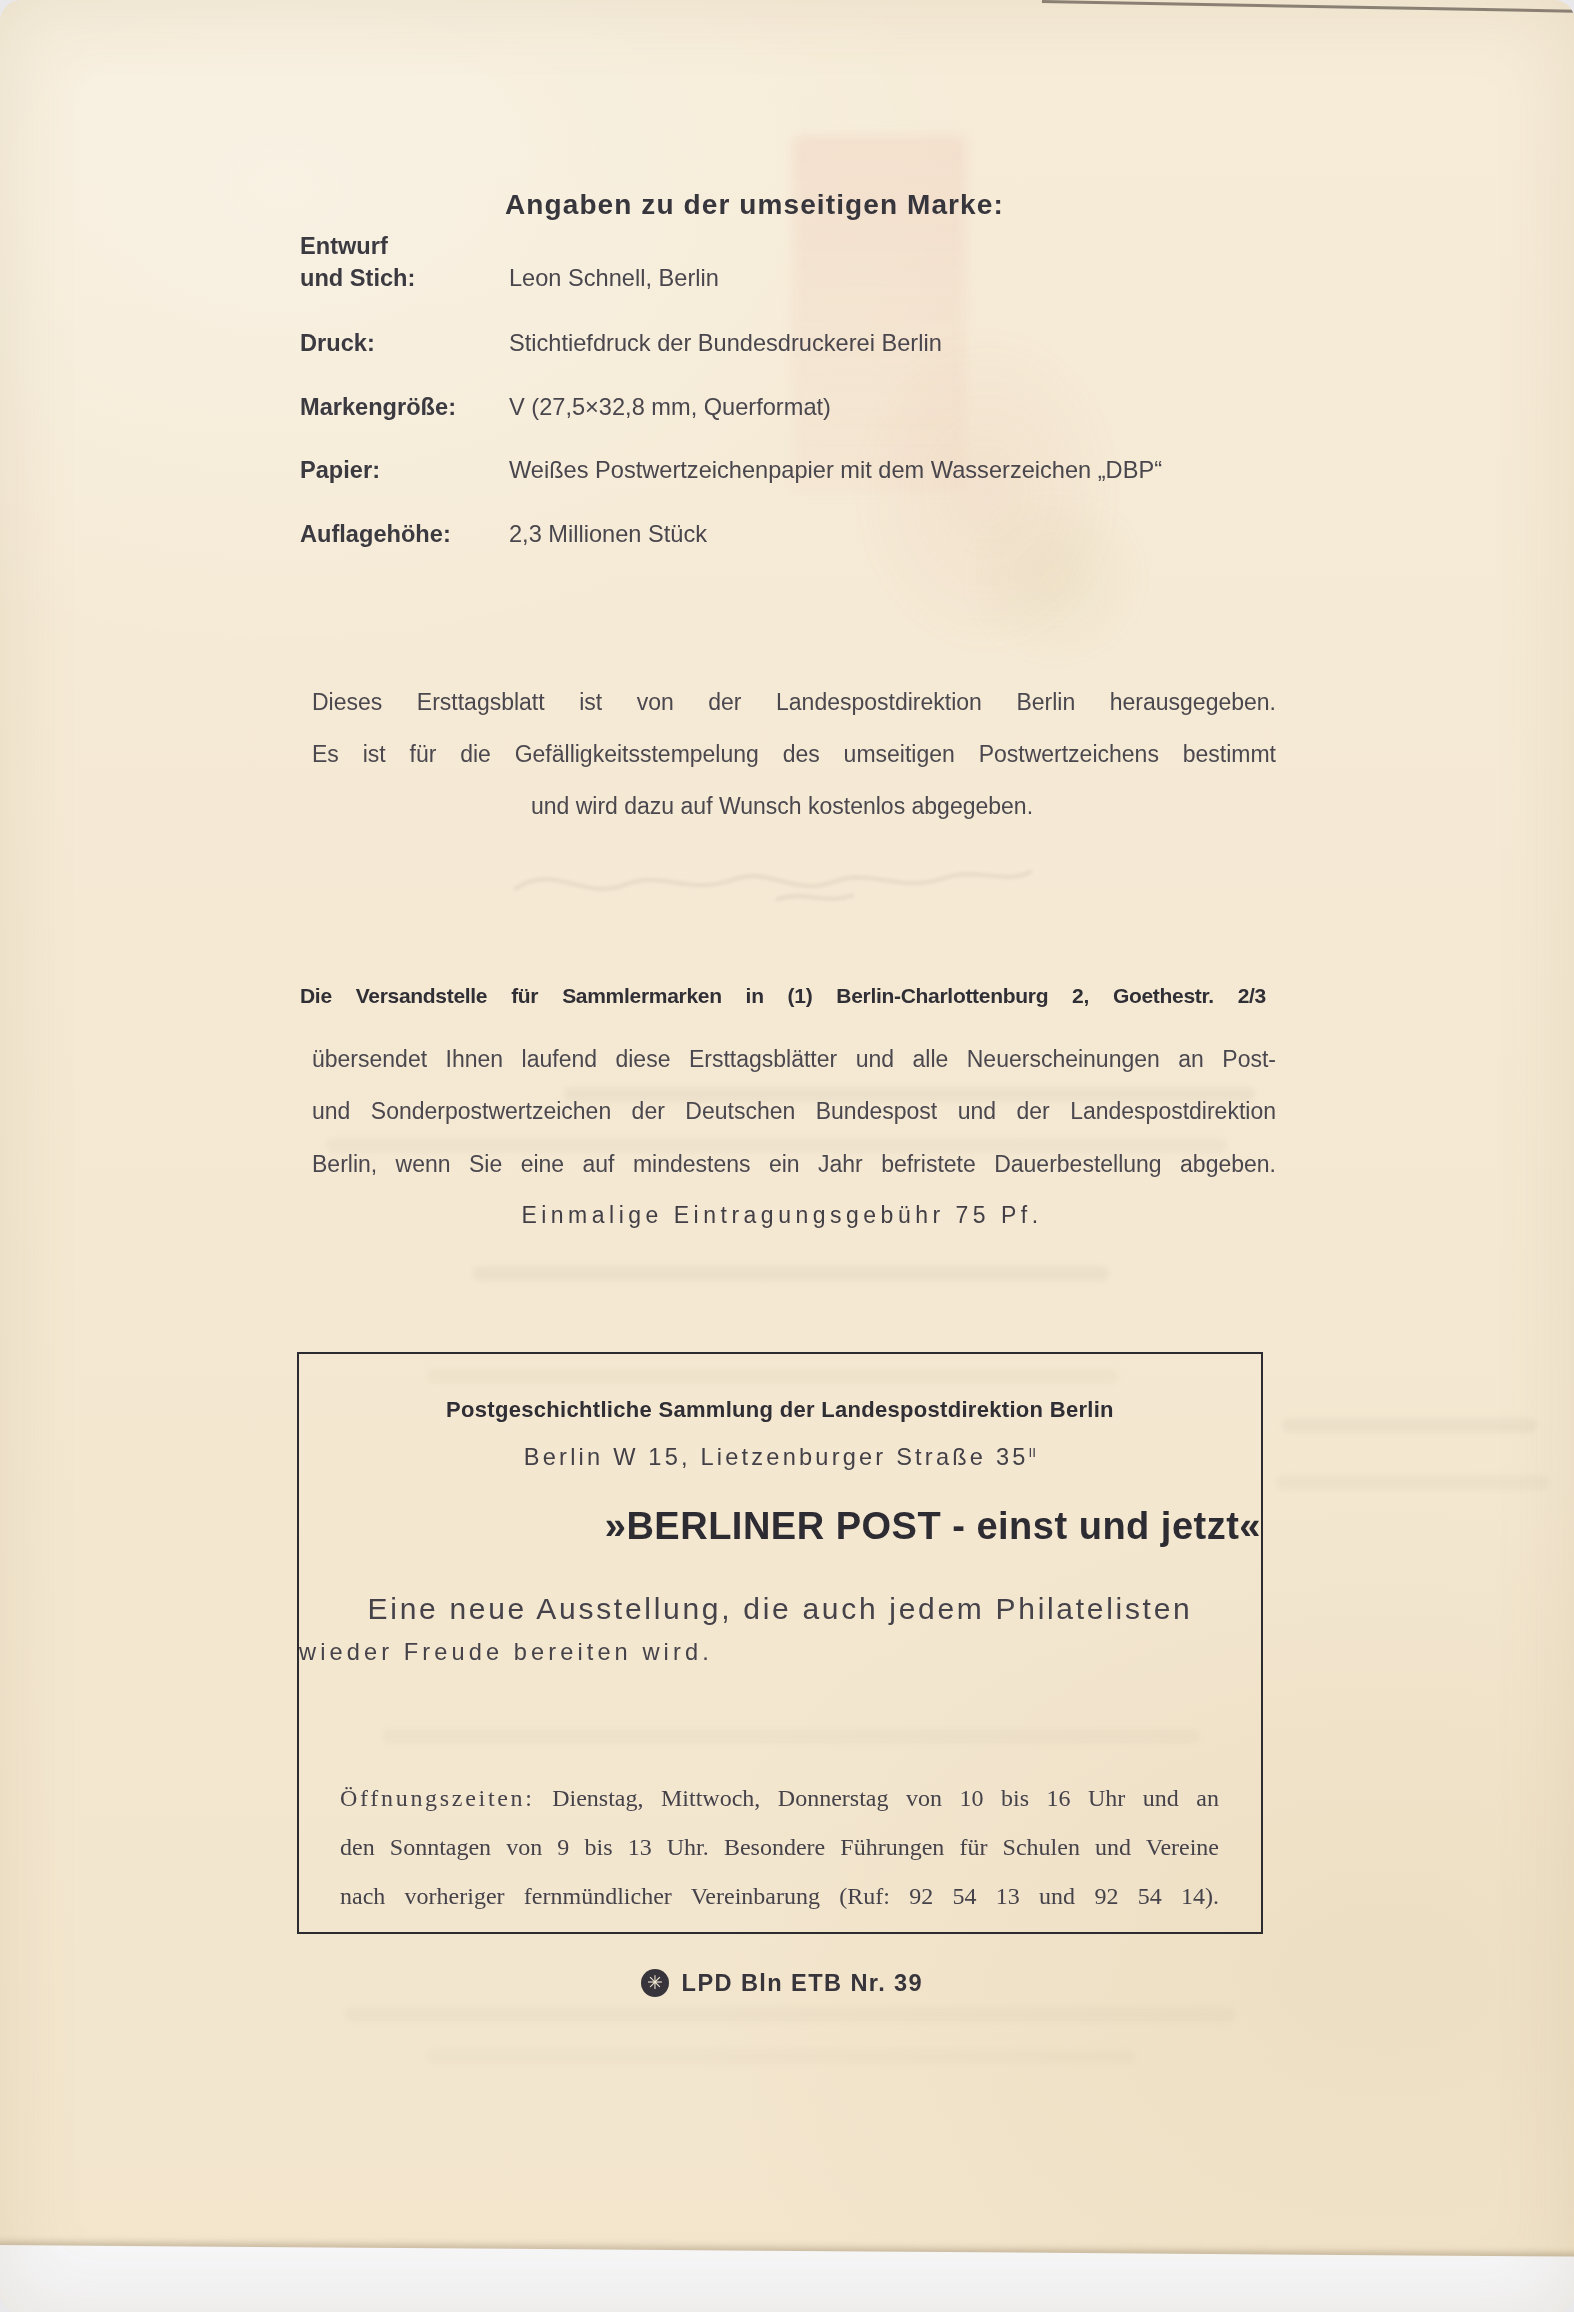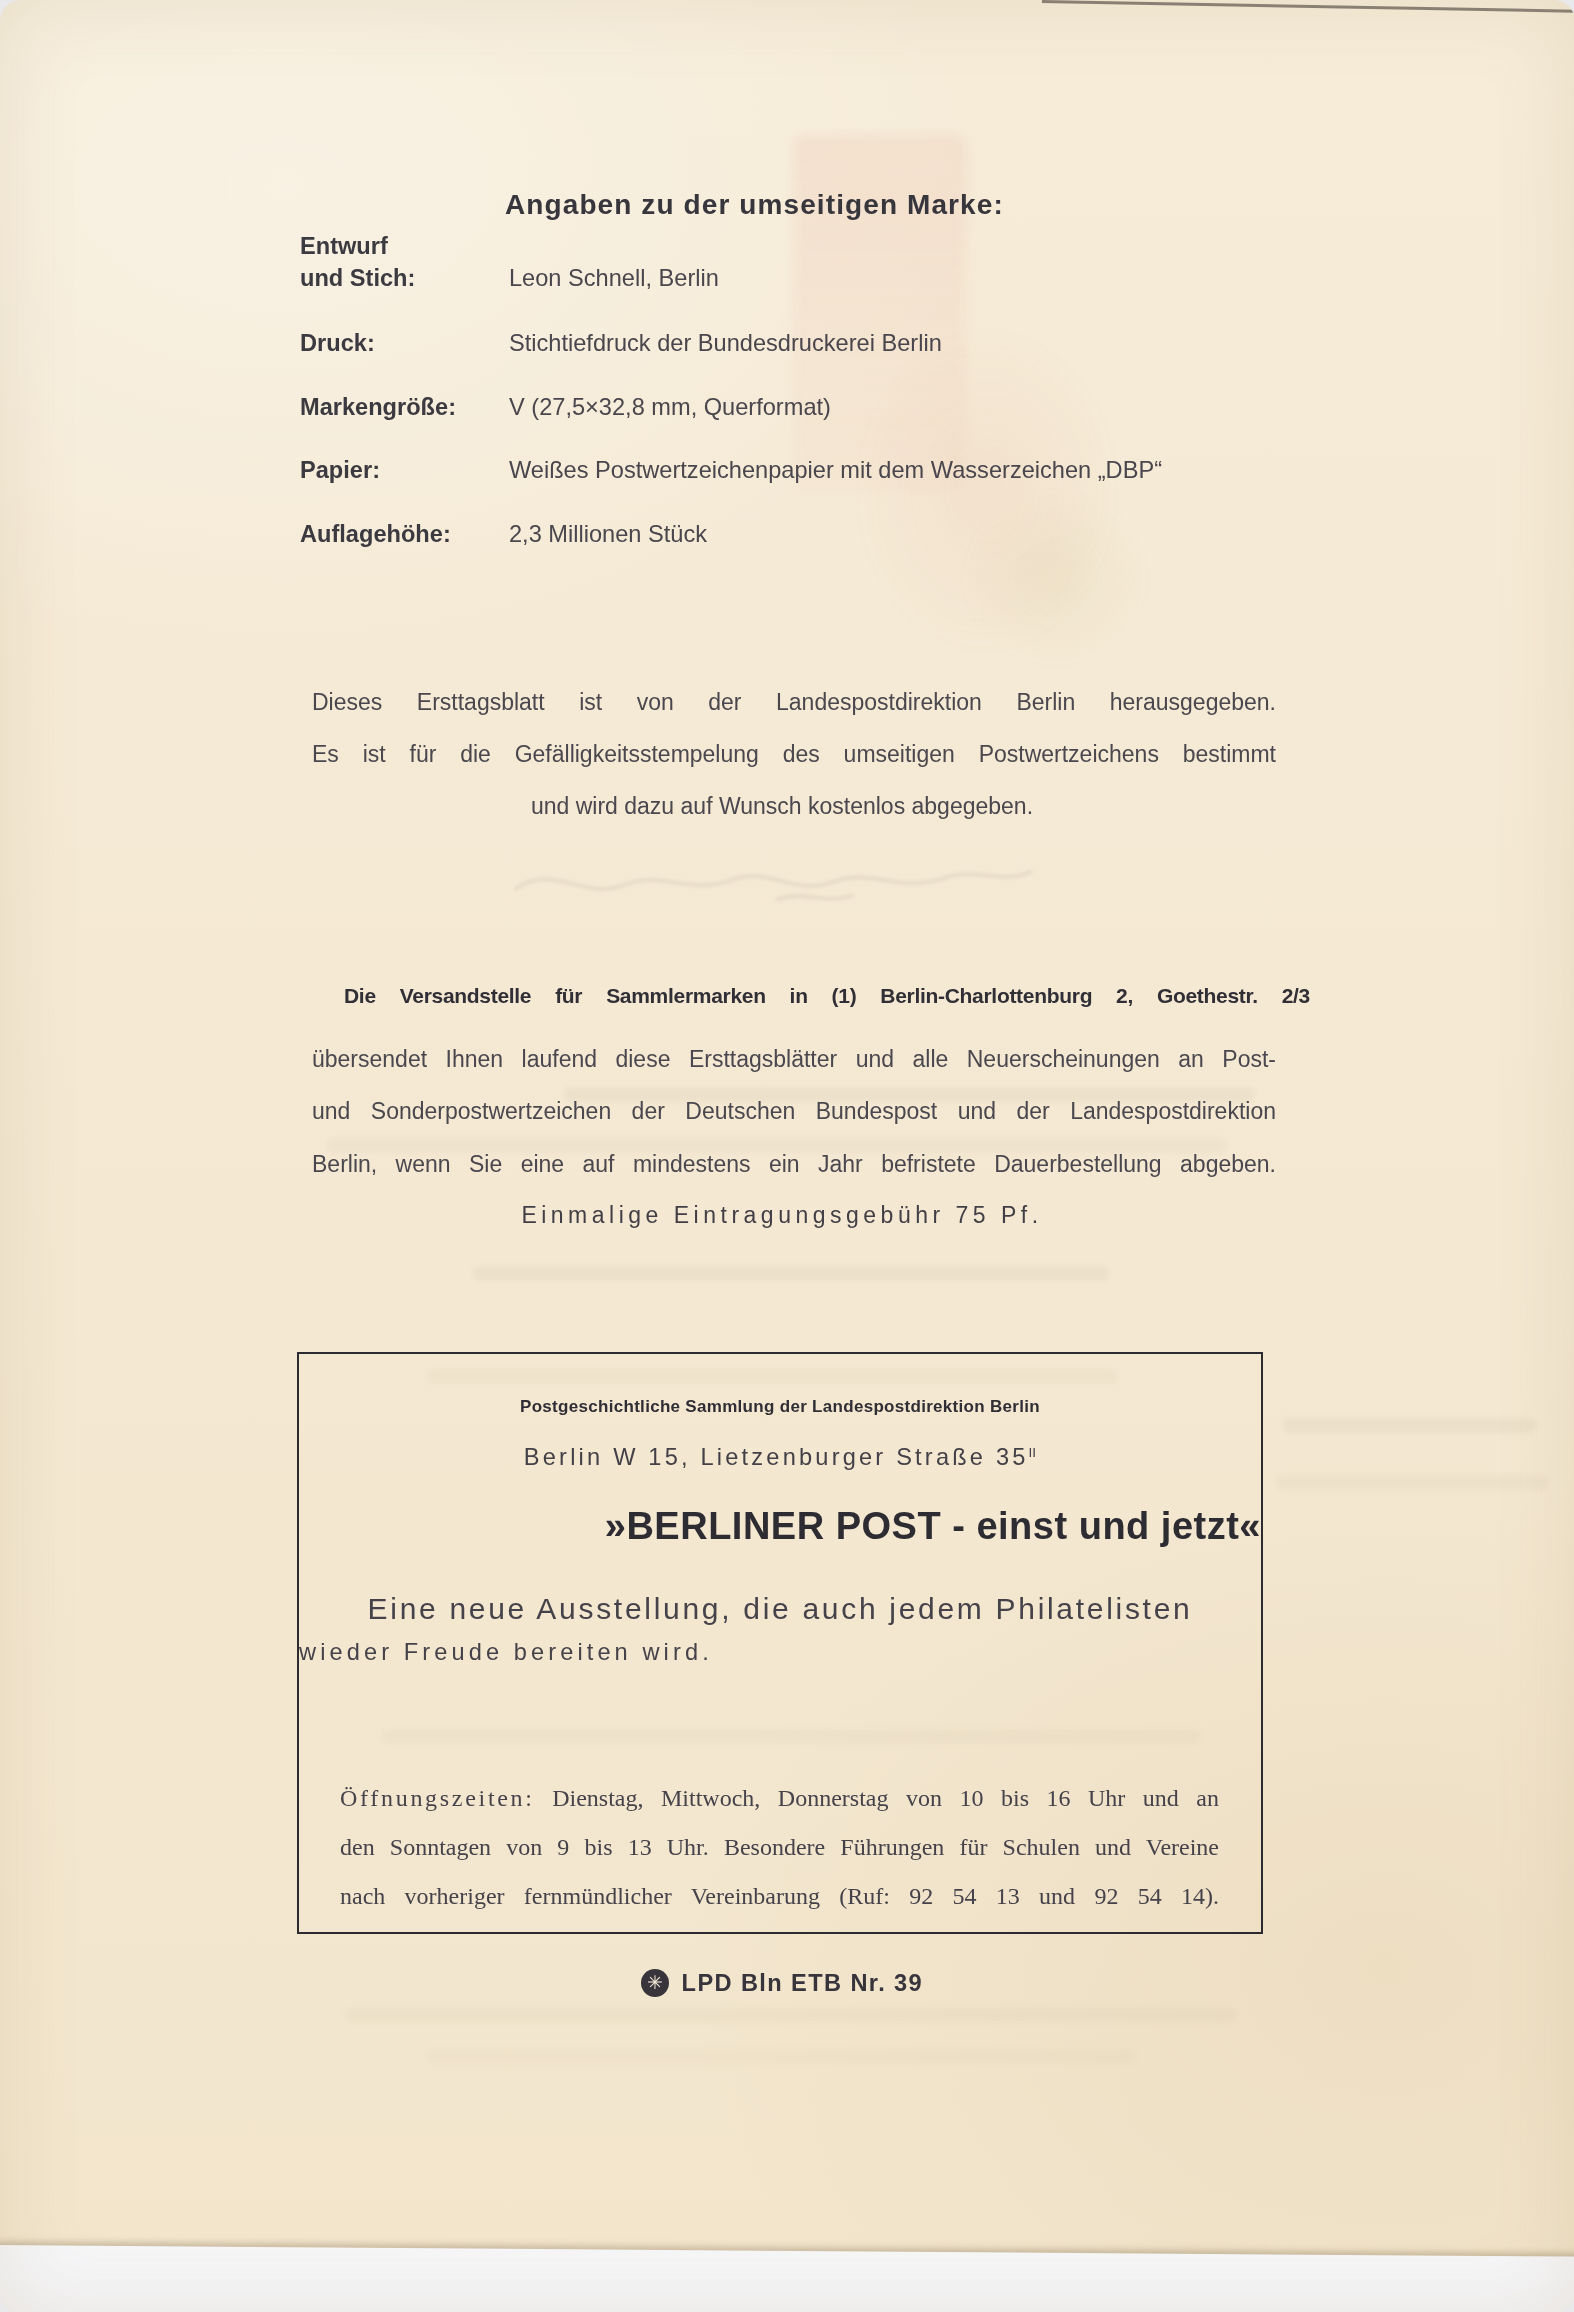--- a/index.html
+++ b/index.html
@@ -47,21 +47,21 @@
   .just { text-align:justify; text-align-last:justify;margin-left:12px; }
   .cent { text-align:center; }
 
   .vhead { left:300px; width:966px; font-size:21px; font-weight:700; letter-spacing:-0.3px;
     color:#312f36; text-align:justify; text-align-last:justify; white-space:nowrap; }
   .fee { left:300px; width:964px; font-size:23px; letter-spacing:4.5px; text-align:center; color:#413e45; }
 
   .box { left:297px; top:1352px; width:966px; height:582px; box-sizing:border-box;
     border:2.7px solid #2c2b30; }
   .box .abs { left:0; width:100%; }
-  .box-org { top:43px; font-size:17px; font-weight:700; letter-spacing:0.3px; text-align:center; color:#302e35; }
+  .box-org { top:43px; font-size:22px; font-weight:700; letter-spacing:0.3px; text-align:center; color:#302e35; }
   .box-addr { top:90px; font-size:23.6px; letter-spacing:3.2px; text-align:center; color:#434047; }
   .box-addr sup { font-size:13.6px; letter-spacing:0; vertical-align:8.2px; }
   .box-headline { top:151px; font-size:38px; font-weight:700; letter-spacing:0.5px; text-align:right; color:#2e2c33; }
   .box-sub1 { top:238px; font-size:30px; letter-spacing:2.7px; text-align:center; color:#45424a; }
   .box-sub2 { top:285px; font-size:23.6px; letter-spacing:4.1px; text-align:left; color:#45424a; }
   .box-adm  { top:340px; font-size:24.5px; font-weight:700; letter-spacing:0.9px; text-align:center; color:#302e35; }
   .hours { top:420px; left:41px !important; width:879px !important; font-size:24px; color:#45424a;font-family:Liberation Serif, serif; }
   .hours .hline { line-height:49px; text-align:justify; text-align-last:justify; }
   .hours .hlabel { letter-spacing:2.7px; }
 
@@ -112,21 +112,21 @@
   <div class="abs t flabel" style="top:457px;">Papier:</div>
   <div class="abs t fvalue" style="top:457px;">Weißes Postwertzeichenpapier mit dem Wasserzeichen „DBP“</div>
 
   <div class="abs t flabel" style="top:521px;">Auflagehöhe:</div>
   <div class="abs t fvalue" style="top:521px;">2,3 Millionen Stück</div>
 
   <div class="abs para just" style="top:689px;">Dieses Ersttagsblatt ist von der Landespostdirektion Berlin herausgegeben.</div>
   <div class="abs para just" style="top:741px;">Es ist für die Gefälligkeitsstempelung des umseitigen Postwertzeichens bestimmt</div>
   <div class="abs para cent" style="top:793px;">und wird dazu auf Wunsch kostenlos abgegeben.</div>
 
-  <div class="abs vhead" style="top:984px;margin-left:44px;">Die Versandstelle für Sammlermarken in (1) Berlin-Charlottenburg 2, Goethestr. 2/3</div>
+  <div class="abs vhead" style="top:984px;">Die Versandstelle für Sammlermarken in (1) Berlin-Charlottenburg 2, Goethestr. 2/3</div>
   <div class="abs para just" style="top:1046px;">übersendet Ihnen laufend diese Ersttagsblätter und alle Neuerscheinungen an Post-</div>
   <div class="abs para just" style="top:1098px;">und Sonderpostwertzeichen der Deutschen Bundespost und der Landespostdirektion</div>
   <div class="abs para just" style="top:1151px;">Berlin, wenn Sie eine auf mindestens ein Jahr befristete Dauerbestellung abgeben.</div>
   <div class="abs fee" style="top:1202px;">Einmalige Eintragungsgebühr 75 Pf.</div>
 
   <div class="abs box">
     <div class="abs box-org">Postgeschichtliche Sammlung der Landespostdirektion Berlin</div>
     <div class="abs box-addr"><span>Berlin W 15, Lietzenburger Straße 35</span><sup>II</sup></div>
     <div class="abs box-headline">»BERLINER POST - einst und jetzt«</div>
     <div class="abs box-sub1">Eine neue Ausstellung, die auch jedem Philatelisten</div>

